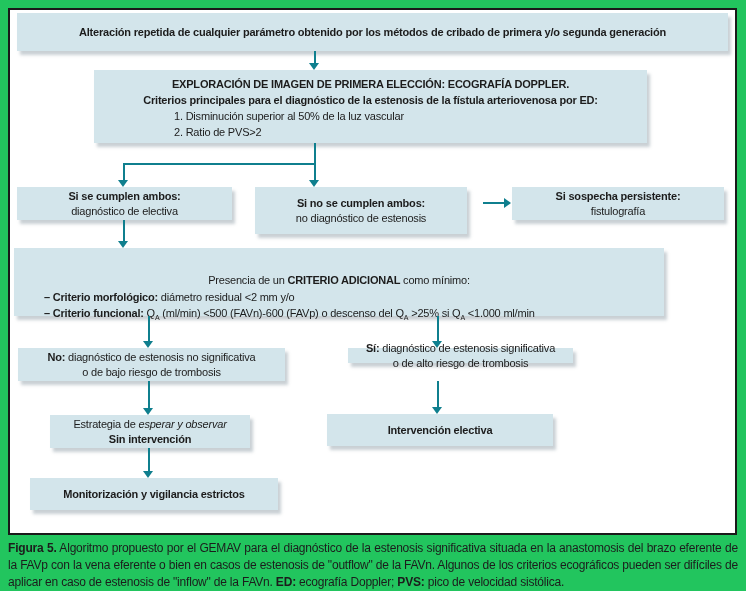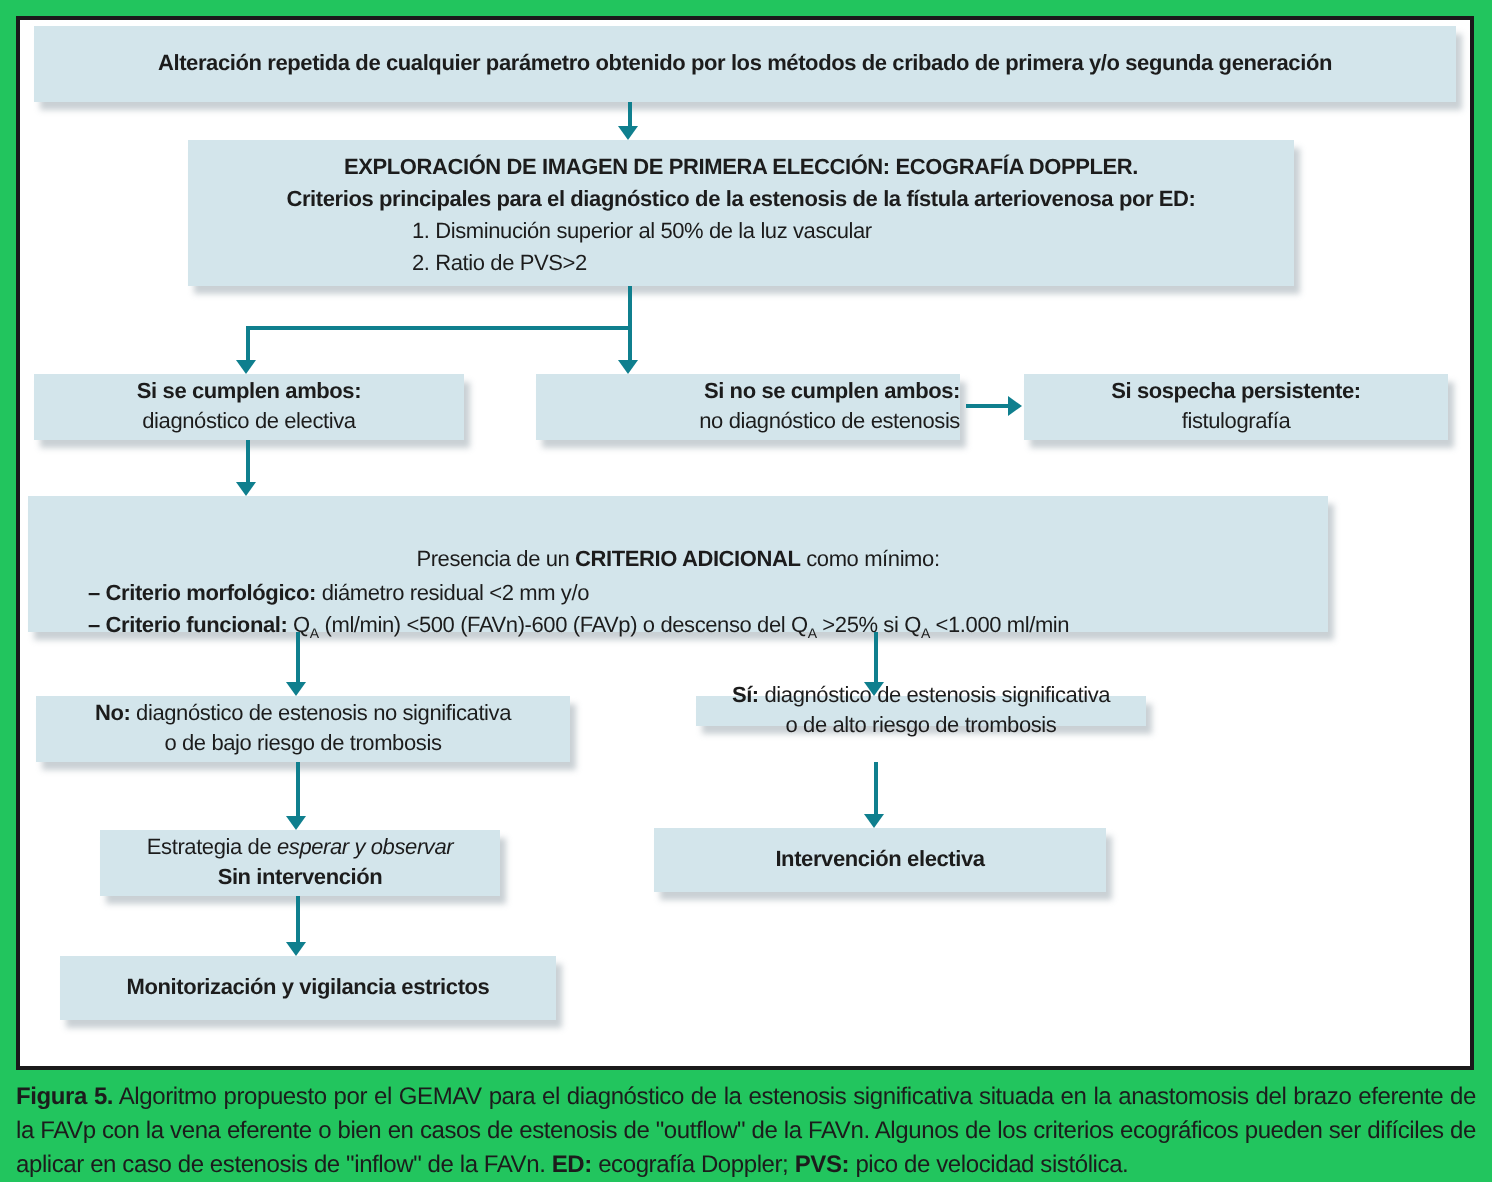--- a/index.html
+++ b/index.html
@@ -20,21 +20,21 @@
   .node{
     position:absolute;background:var(--box-fill);
     box-shadow:3px 4px 3px rgba(135,150,160,.45);
     display:flex;flex-direction:column;justify-content:center;
     text-align:center;font-size:11px;line-height:1.32;letter-spacing:-0.2px;
     box-sizing:border-box;white-space:nowrap;
   }
   .b{font-weight:bold;}
   .it{font-style:italic;}
   .doppler{justify-content:flex-start;padding-top:6px;line-height:16px;}
-  .doppler .item{text-align:left;padding-left:112px;}
+  .doppler .item{text-align:left;padding-left:80px;}
   .criteria{justify-content:flex-start;padding-top:24px;line-height:1.5;}
   .criteria .bullets{text-align:left;padding-left:30px;}
   sub{font-size:7px;line-height:0;}
   .vl{position:absolute;width:2px;background:var(--arrow);}
   .hl{position:absolute;height:2px;background:var(--arrow);}
   .ah-d{position:absolute;width:0;height:0;border-left:5px solid transparent;border-right:5px solid transparent;border-top:7px solid var(--arrow);}
   .ah-r{position:absolute;width:0;height:0;border-top:5px solid transparent;border-bottom:5px solid transparent;border-left:7px solid var(--arrow);}
   .caption{
     position:absolute;left:8px;top:540px;width:730px;
     font-size:12px;line-height:1.42;letter-spacing:-0.2px;text-align:justify;
@@ -54,21 +54,21 @@
     <div class="b">EXPLORACIÓN DE IMAGEN DE PRIMERA ELECCIÓN: ECOGRAFÍA DOPPLER.</div>
     <div class="b">Criterios principales para el diagnóstico de la estenosis de la fístula arteriovenosa por ED:</div>
     <div class="item">1. Disminución superior al 50% de la luz vascular</div>
     <div class="item">2. Ratio de PVS&gt;2</div>
   </div>
 
   <div class="node" style="left:17px;top:187px;width:215px;height:33px;">
     <div class="b">Si se cumplen ambos:</div>
     <div>diagnóstico de electiva</div>
   </div>
-  <div class="node" style="left:268px;top:187px;width:212px;height:33px;align-items:flex-end;">
+  <div class="node" style="left:255px;top:187px;width:212px;height:47px;">
     <div class="b">Si no se cumplen ambos:</div>
     <div>no diagnóstico de estenosis</div>
   </div>
   <div class="node" style="left:512px;top:187px;width:212px;height:33px;">
     <div class="b">Si sospecha persistente:</div>
     <div>fistulografía</div>
   </div>
 
   <div class="node criteria" style="left:14px;top:248px;width:650px;height:68px;">
     <div>

